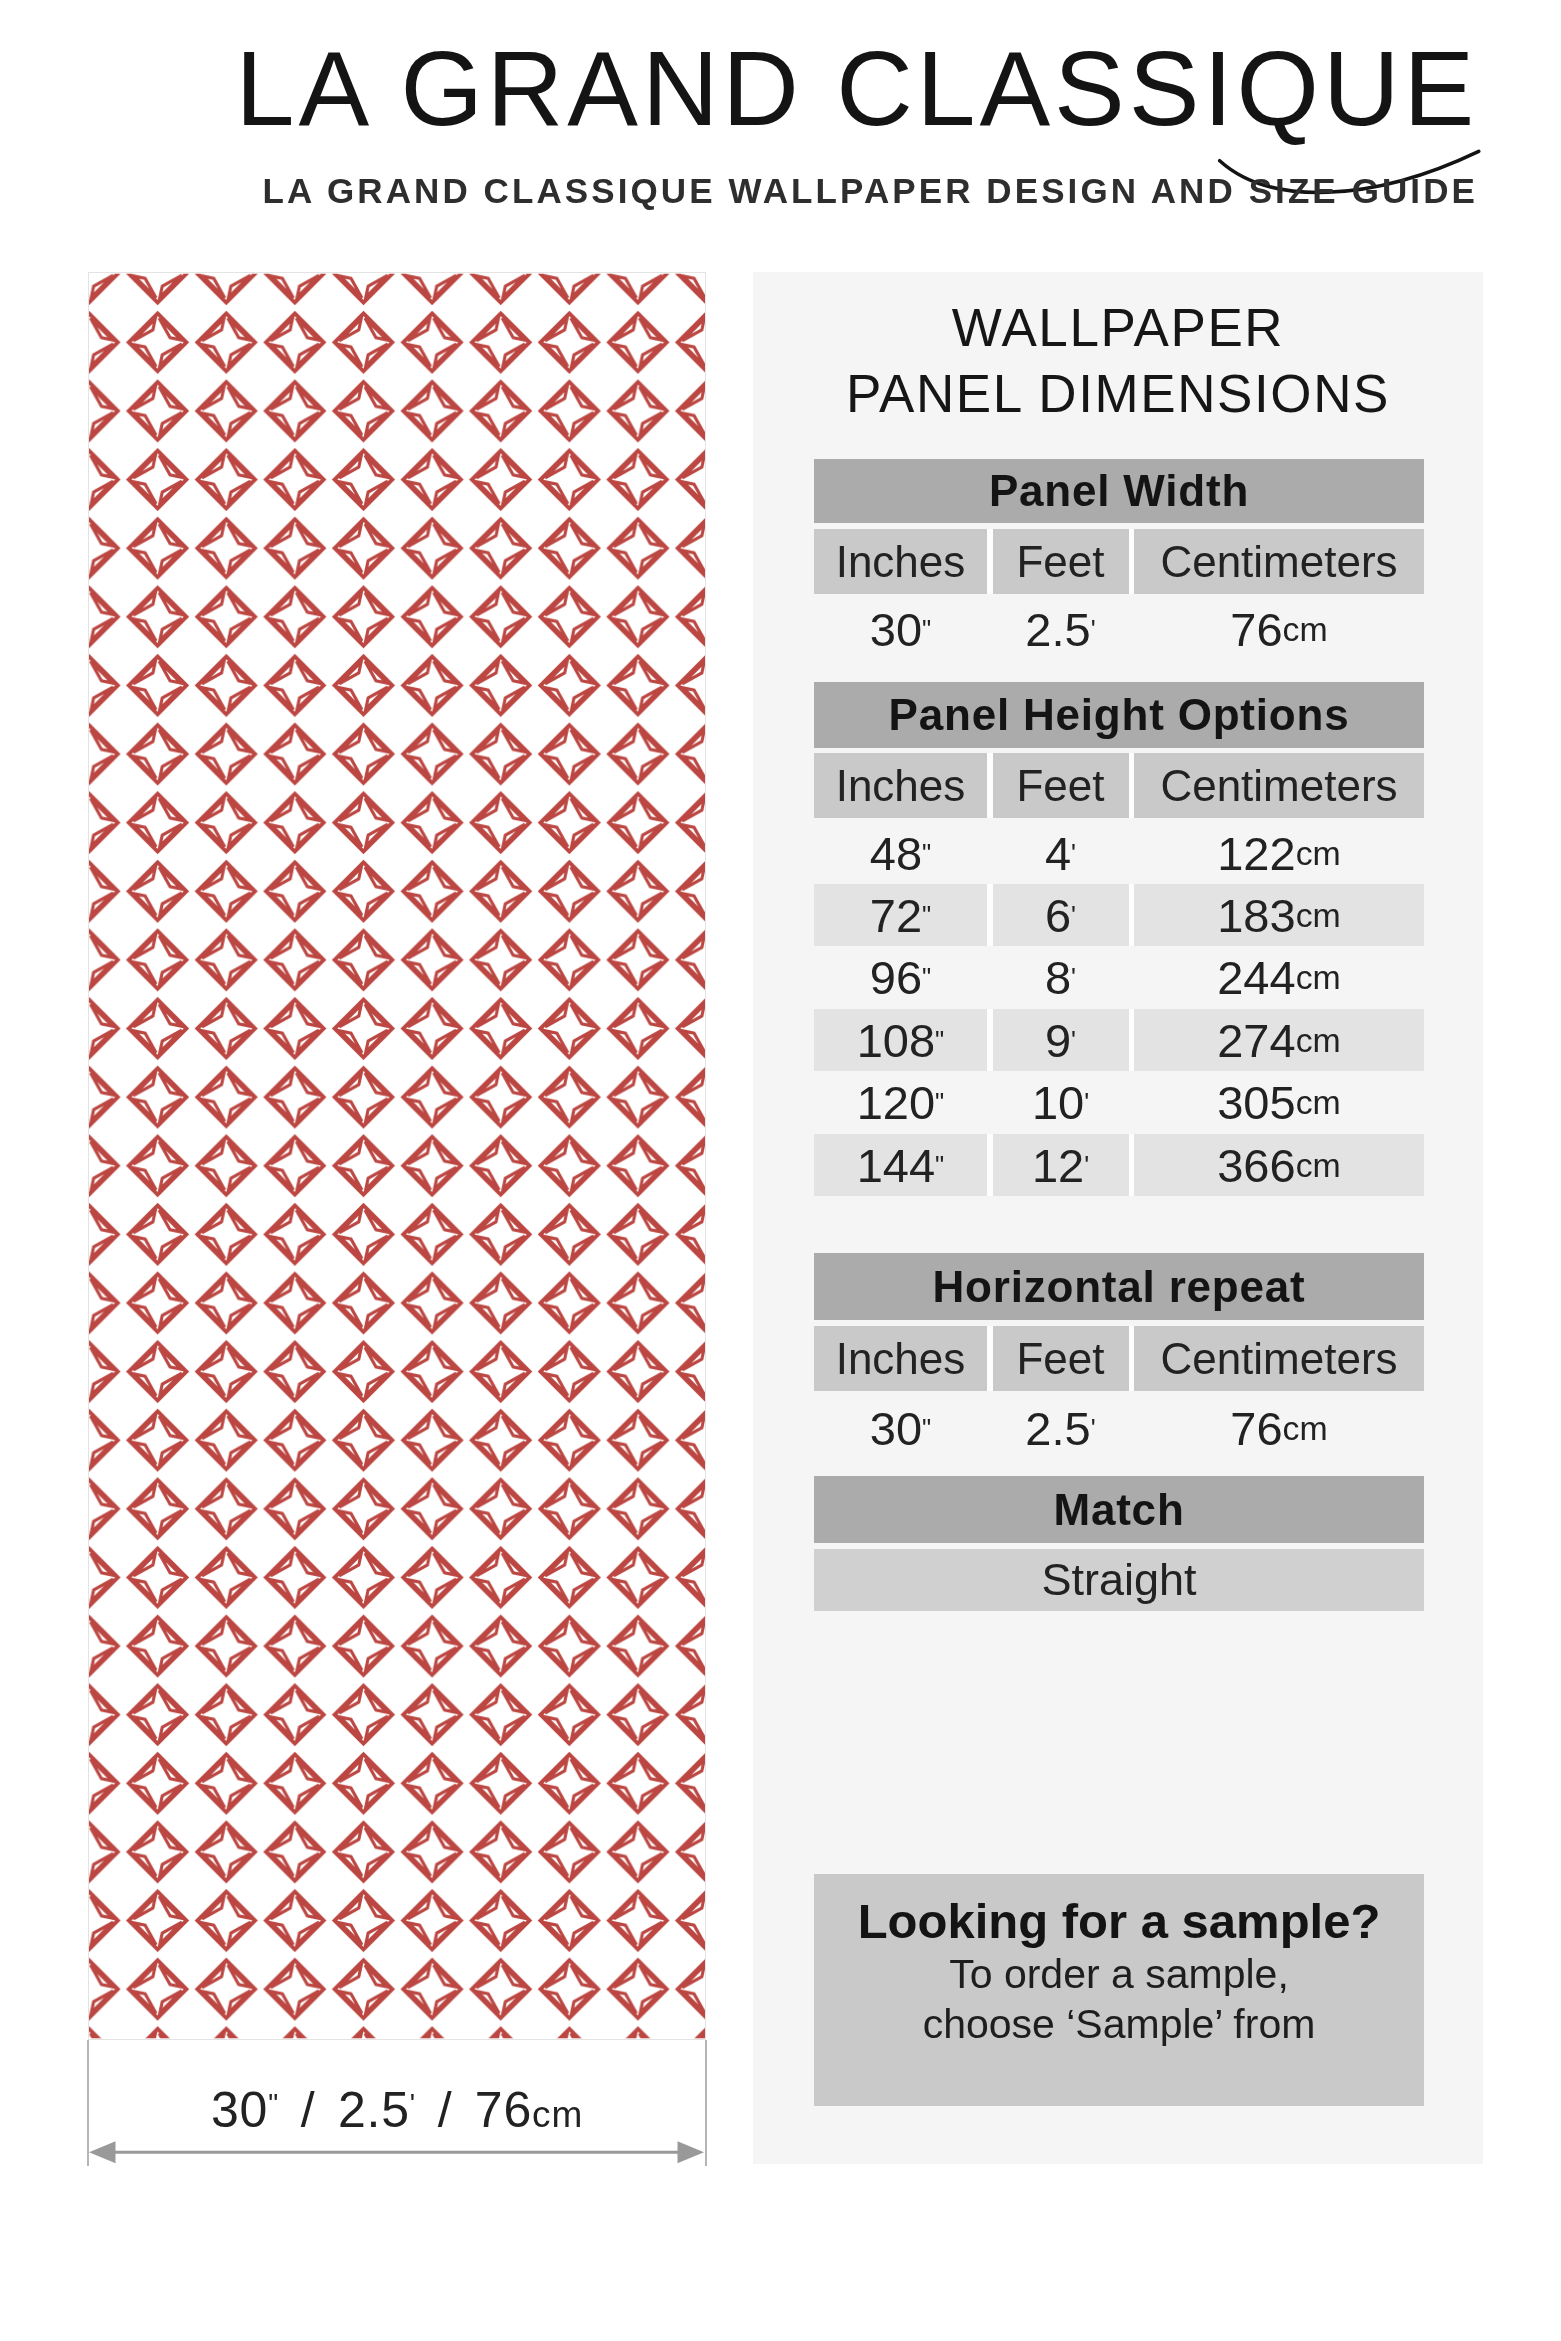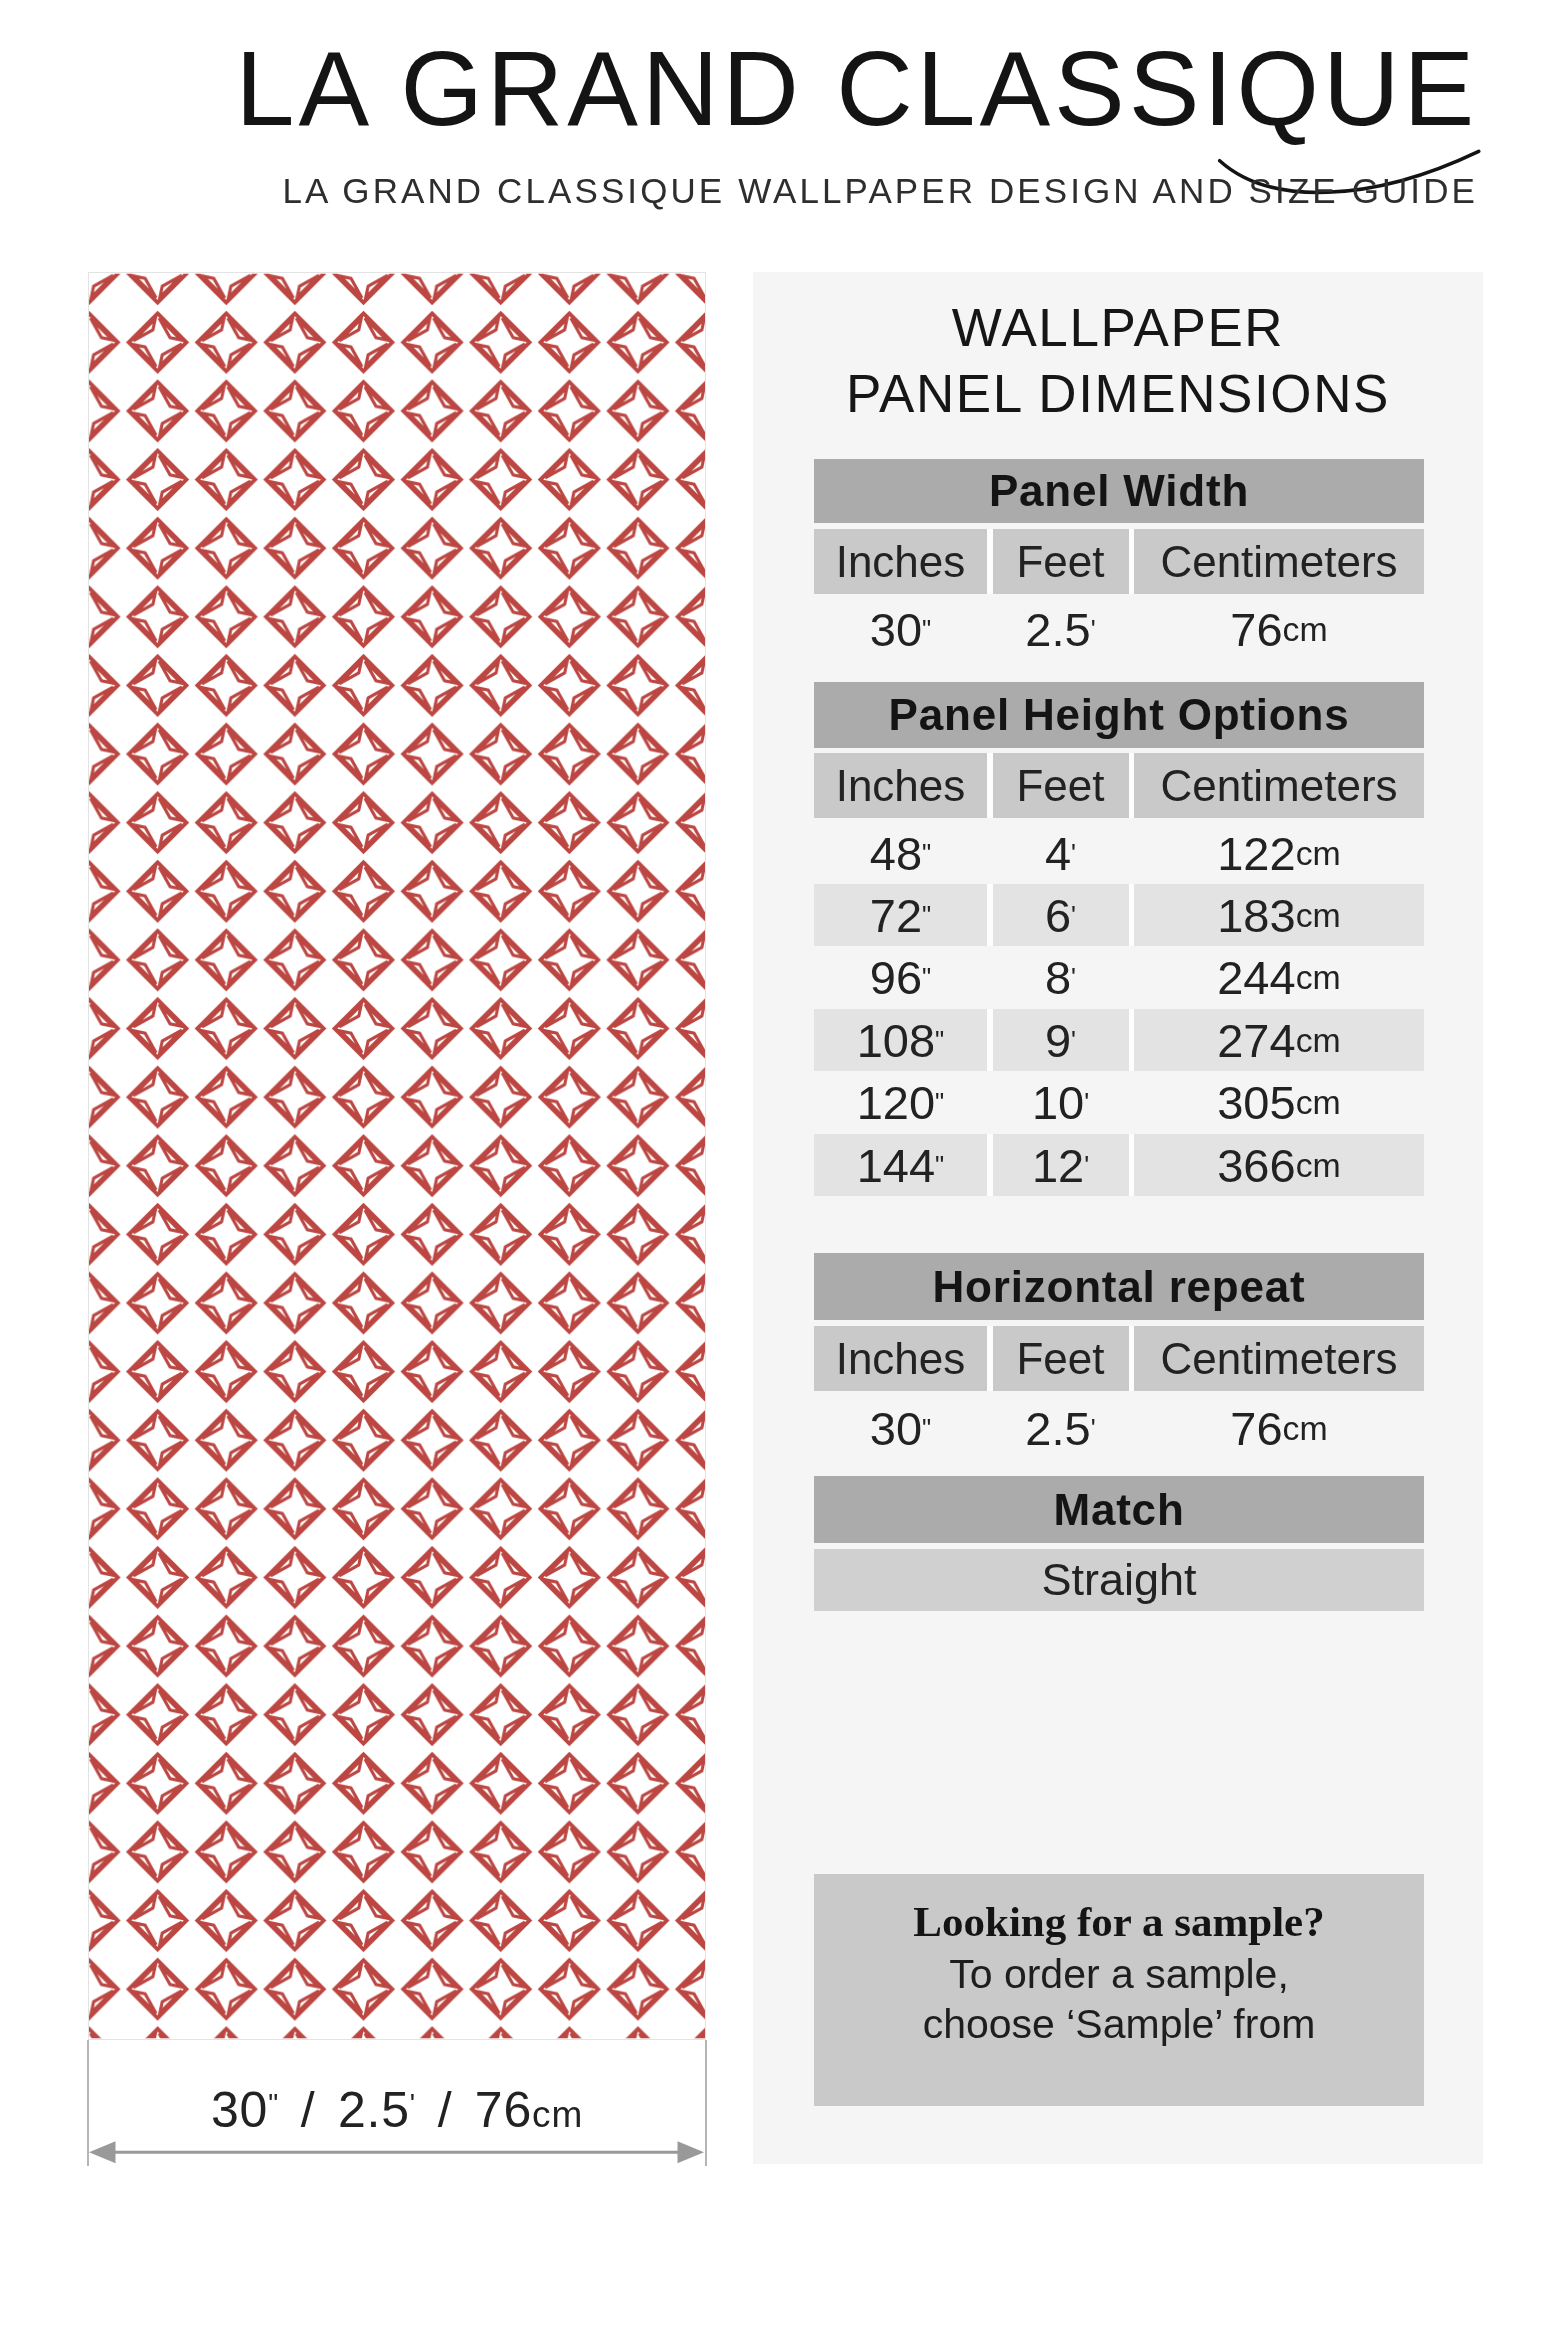--- a/index.html
+++ b/index.html
@@ -11,21 +11,21 @@
 
   
   .brand-title {
     position:absolute; top:34px; right:83px; width:1249px;
     font-size:106px; line-height:109px; font-weight:300;
     letter-spacing:3.9px; text-align:right; color:#141414; white-space:nowrap;
   }
   .brand-swash { position:absolute; top:131px; left:1215px; width:270px; height:86px; }
   .brand-subtitle {
     position:absolute; top:170px; right:83px; width:1249px;
-    font-size:35px; line-height:41px; font-weight:400;
+    font-size:35px; line-height:41px; font-weight:700;
     letter-spacing:3.1px; text-align:right; color:#2e2e2e; white-space:nowrap;
   }
 
   
   .swatch {
     position:absolute; left:88px; top:272px; width:618px; height:1768px;
     background:#ffffff; border:0.8px solid #e3e3e3;
   }
   .swatch svg { display:block; width:100%; height:100%; }
 
@@ -71,21 +71,21 @@
   .u-suffix { font-size:.72em; }
 
   .full-row {
     background:#d0d0d0; display:flex; align-items:center; justify-content:center;
     font-size:45px; font-weight:300; color:#222;
   }
 
   .sample-box {
     background:#c9c9c9; text-align:center; padding-top:20px;
   }
-  .sample-title { font-size:43px; font-weight:700; color:#141414; line-height:55px;font-family:Liberation Serif, serif; }
+  .sample-title { font-size:49px; font-weight:700; color:#141414; line-height:55px; }
   .sample-line { font-size:41px; font-weight:300; color:#1e1e1e; line-height:50px; }
 
   
   .pw-bar   { top:187px;  height:64px; }
   .pw-cols  { top:257px;  height:65px; }
   .pw-vals  { top:325px;  height:64px; }
   .ph-bar   { top:410px;  height:66px; }
   .ph-cols  { top:481px;  height:65px; }
   .ph-r0 { top:550px;  height:62px; }
   .ph-r1 { top:612px;  height:62px; }

